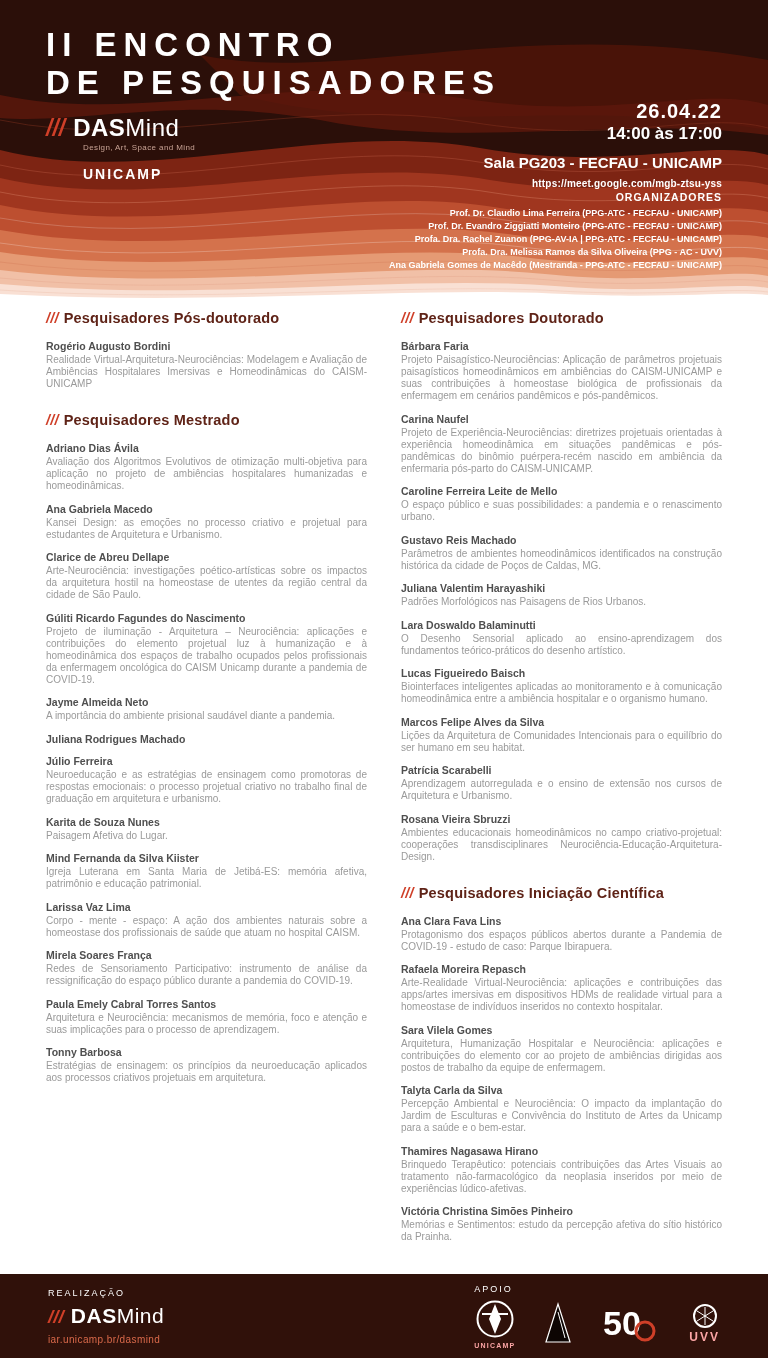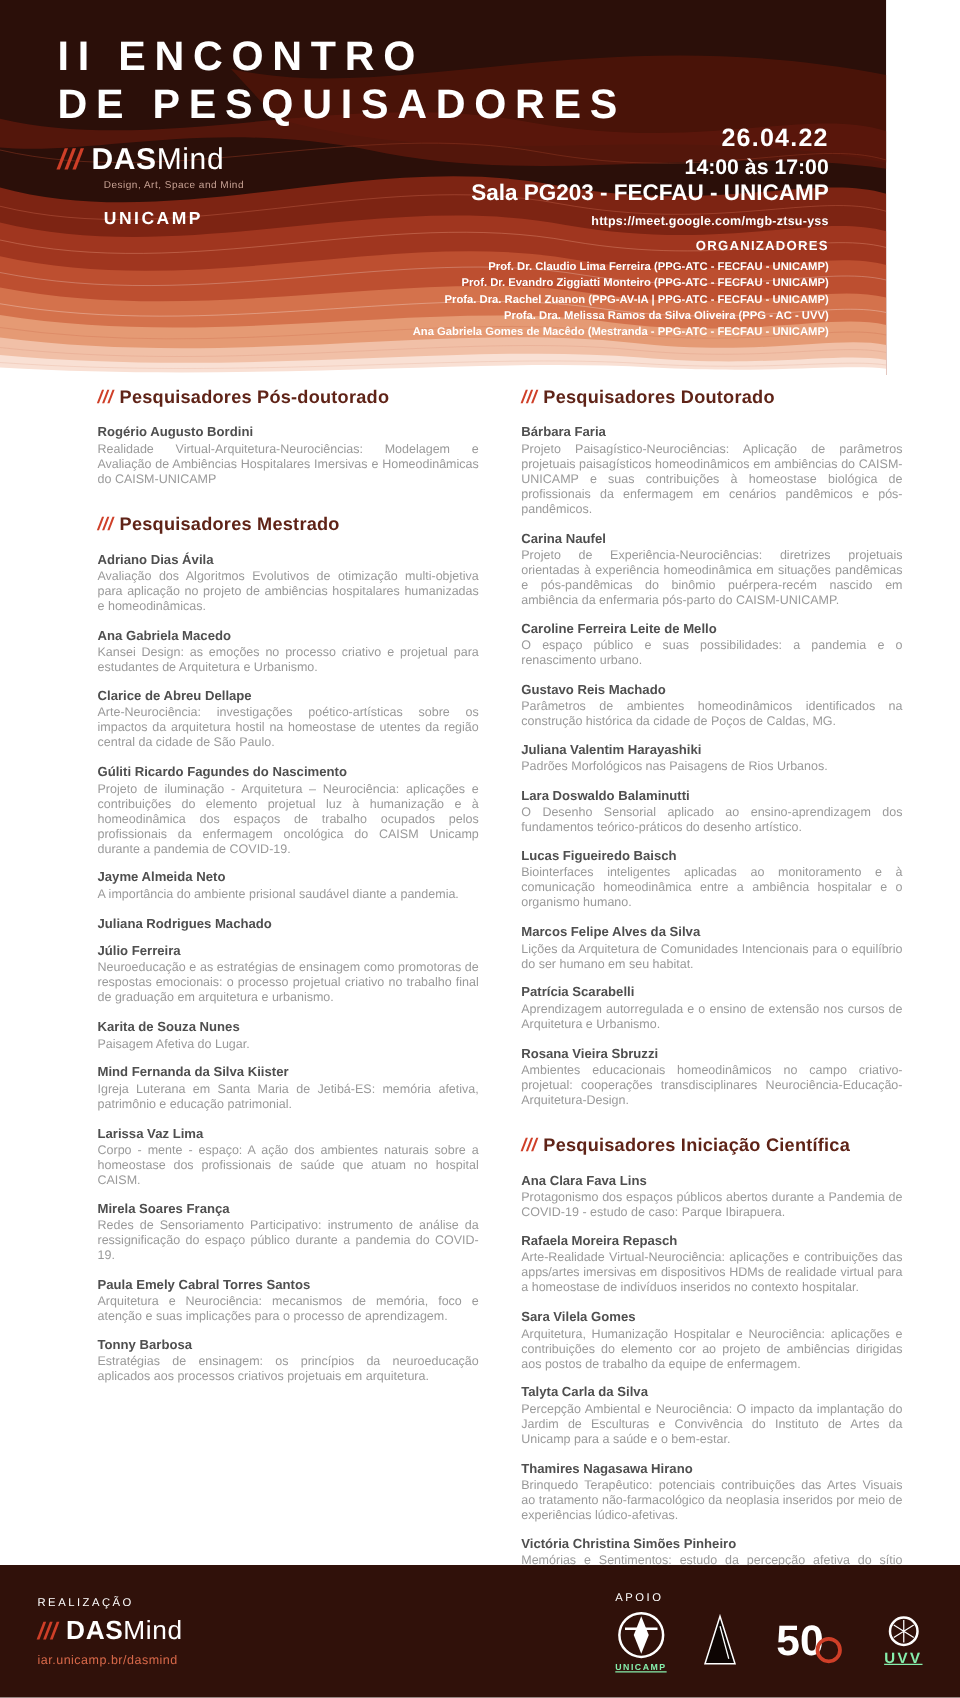--- a/index.html
+++ b/index.html
@@ -2,63 +2,63 @@
 <html><head>
 <meta charset="utf-8">
 <style>
   * { margin:0; padding:0; box-sizing:border-box; }
   html { background:#ffffff; }
   body {
     width:768px; height:1358px; position:relative; overflow:hidden;
     background:#ffffff; font-family:"Liberation Sans", sans-serif;
   }
   
-  .header { position:relative; width:709px; height:300px; }
+  .header { position:relative; width:768px; height:300px; }
   .waves { position:absolute; inset:0; width:100%; height:100%; display:block; }
   .header-content { position:absolute; inset:0; padding:26px 46px 0 46px; }
   .page-title { color:#ffffff; font-weight:bold; font-size:33px; letter-spacing:7px; line-height:1.14; }
   .brand { margin-top:13px; }
   .brand-line { display:flex; align-items:baseline; gap:8px; }
   .slashes-red { color:#cf3f28; font-weight:bold; font-style:italic; }
   .brand-line .slashes-red { font-size:23px; }
   .brand-name { color:#ffffff; font-size:24px; letter-spacing:0.5px; }
   .brand-name .bold { font-weight:bold; }
   .brand-sub { color:#c9a395; font-size:8px; letter-spacing:0.4px; margin-left:37px; margin-top:1px; }
   .brand-org { color:#ffffff; font-weight:bold; font-size:14px; letter-spacing:2px; margin-left:37px; margin-top:14px; }
   .event-info { position:absolute; top:100px; right:46px; text-align:right; color:#ffffff; }
   .event-date { font-size:20px; font-weight:bold; letter-spacing:1px; }
   .event-time { font-size:17px; font-weight:bold; margin-top:1px; }
-  .event-place { font-size:18px; font-weight:bold; margin-top:0; }
+  .event-place { font-size:15px; font-weight:bold; margin-top:10px; }
   .event-link { font-size:10px; font-weight:bold; margin-top:7px; letter-spacing:0.2px; color:#ffffff; text-decoration:none; display:block; }
   .organizers { position:absolute; top:191px; right:46px; text-align:right; color:#ffffff; }
   .organizers-label { font-size:10.5px; font-weight:bold; letter-spacing:1px; margin-bottom:4px; }
   .organizer-line { font-size:9px; font-weight:bold; line-height:1.45; }
   
-  .content { height:966px; overflow:hidden; display:flex; gap:34px; padding:10px 46px 0 46px;margin-left:32px; }
+  .content { height:966px; overflow:hidden; display:flex; gap:34px; padding:10px 46px 0 46px; }
   .col { flex:1; min-width:0; }
   .group + .group { margin-top:22px; }
   .section-title { font-size:14.5px; font-weight:bold; color:#5f2317; margin-bottom:14px; letter-spacing:0.2px; }
   .section-title .slashes-red { font-style:italic; margin-right:5px; font-size:14.5px; }
   .entry { margin-bottom:10.5px; }
   .entry-name { font-size:10.5px; font-weight:bold; color:#4f4f4f; margin-bottom:2px; }
   .entry-desc { font-size:10px; color:#9a9a9a; line-height:1.2; text-align:justify; }
   
-  .footer { position:absolute; left:0; bottom:0; width:768px; height:106px; background:#30110a;
-            display:flex; align-items:center; padding:0 30px; }
+  .footer { position:absolute; left:0; bottom:0; width:768px; height:84px; background:#30110a;
+            display:flex; align-items:center; padding:0 48px; }
   .footer-left { display:flex; flex-direction:column; }
   .small-label { color:#ffffff; font-size:9px; letter-spacing:2px; }
   .footer-brand { display:flex; align-items:baseline; gap:7px; margin-top:6px; }
   .footer-brand .slashes-red { font-size:19px; }
   .footer-brand-name { color:#ffffff; font-size:21px; letter-spacing:0.5px; }
   .footer-brand-name .bold { font-weight:bold; }
   .footer-url { color:#d9694a; font-size:10px; margin-top:6px; letter-spacing:0.4px; text-decoration:none; display:block; }
   .footer-right { margin-left:auto; display:flex; flex-direction:column; }
   .logo-row { display:flex; align-items:center; gap:30px; margin-top:5px; }
   .logo { display:flex; flex-direction:column; align-items:center; color:#ffffff; }
-  .logo-caption { font-size:7px; font-weight:bold; letter-spacing:1.2px; margin-top:3px; color:#86efac;text-decoration:underline; }
+  .logo-caption { font-size:7px; font-weight:bold; letter-spacing:1.2px; margin-top:3px; color:#fca5a5; }
   .logo-caption.big { font-size:12px; letter-spacing:2px; margin-top:1px; }
   svg text { font-family:"Liberation Sans", sans-serif; }
 </style>
 </head>
 <body>
 
 <div class="header">
   <svg class="waves" viewBox="0 0 768 300" preserveAspectRatio="none">
     <rect width="768" height="300" fill="#2b0f09"></rect>
     <path d="M200,55 C340,85 520,15 768,60 L768,130 C560,95 420,140 240,95 Z" fill="#4c1409" opacity="0.9"></path>

